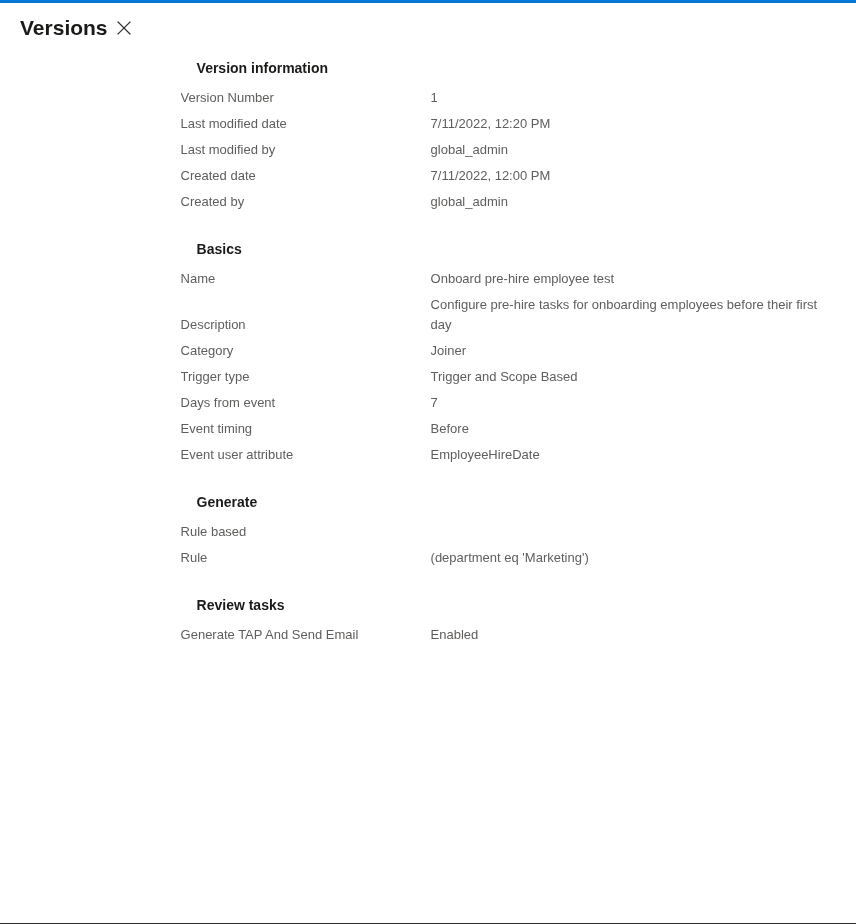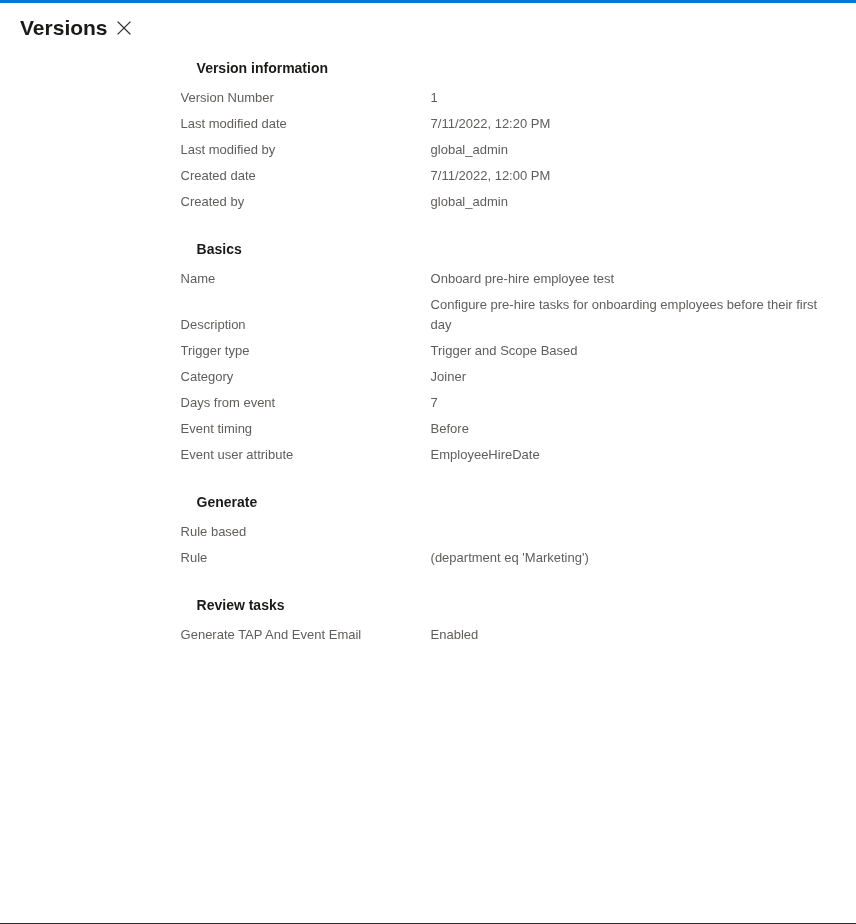--- a/index.html
+++ b/index.html
@@ -148,28 +148,28 @@
           <div class="section-heading">Basics</div>
           <div class="kv-row">
             <div class="kv-label">Name</div>
             <div class="kv-value">Onboard pre-hire employee test</div>
           </div>
           <div class="kv-row">
             <div class="kv-label">Description</div>
             <div class="kv-value">Configure pre-hire tasks for onboarding employees before their first day</div>
           </div>
           <div class="kv-row">
+            <div class="kv-label">Category</div>
+            <div class="kv-value">Joiner</div>
+          </div>
+          <div class="kv-row">
             <div class="kv-label">Trigger type</div>
             <div class="kv-value">Trigger and Scope Based</div>
           </div>
           <div class="kv-row">
-            <div class="kv-label">Category</div>
-            <div class="kv-value">Joiner</div>
-          </div>
-          <div class="kv-row">
             <div class="kv-label">Days from event</div>
             <div class="kv-value">7</div>
           </div>
           <div class="kv-row">
             <div class="kv-label">Event timing</div>
             <div class="kv-value">Before</div>
           </div>
           <div class="kv-row">
             <div class="kv-label">Event user attribute</div>
             <div class="kv-value">EmployeeHireDate</div>
@@ -181,20 +181,20 @@
             <div class="kv-value">Rule based</div>
           </div>
           <div class="kv-row">
             <div class="kv-label">Rule</div>
             <div class="kv-value">(department eq 'Marketing')</div>
           </div>
         </div>
         <div class="section">
           <div class="section-heading">Review tasks</div>
           <div class="kv-row">
-            <div class="kv-label">Generate TAP And Event Email</div>
+            <div class="kv-label">Generate TAP And Send Email</div>
             <div class="kv-value">Enabled</div>
           </div>
         </div>
       </div>
   </div>
 
 </div>
 
 </body></html>

